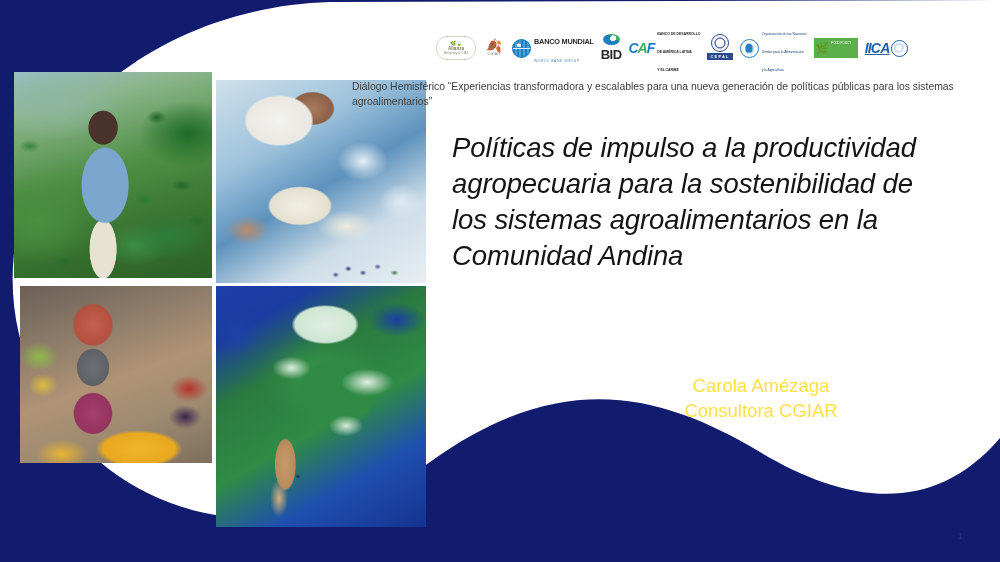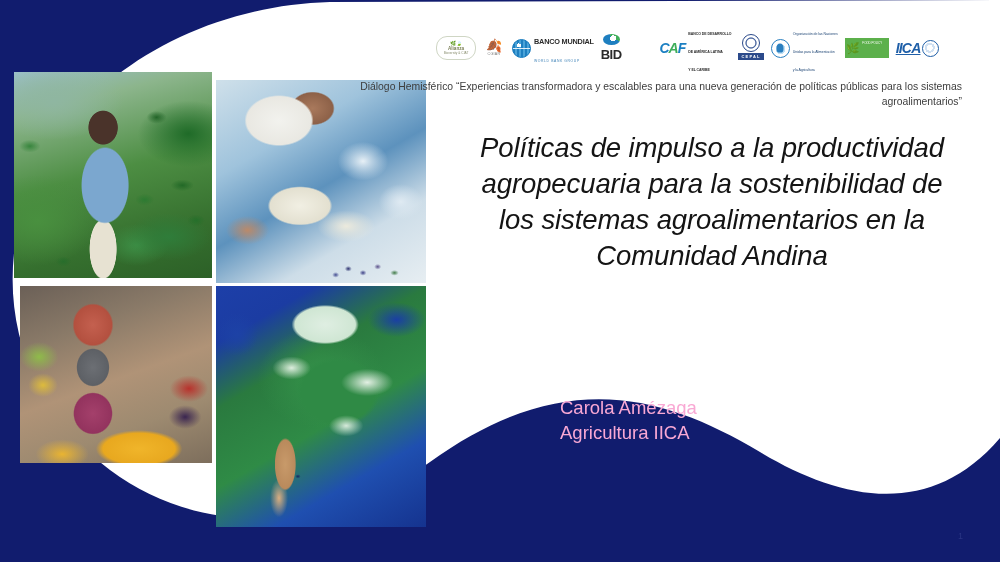--- a/index.html
+++ b/index.html
@@ -140,21 +140,21 @@
   }
   .logo-wb .wbtxt{font-size:7.3px;font-weight:bold;color:#2b2b2b;letter-spacing:-.2px;line-height:8px;}
   .logo-wb .wbsub{font-size:3.4px;color:#3a7fb5;letter-spacing:.6px;}
   .logo-bid{display:flex;align-items:center;gap:2px;flex-direction:column;}
   .bid-mark{
     width:17px;height:17px;border-radius:50%;
     background:radial-gradient(circle at 60% 40%,#ffffff 0 3px,transparent 3px),
       conic-gradient(from 200deg,#1e7fc0 0 40%,#3fae5a 40% 72%,#1e7fc0 72% 100%);
   }
   .logo-bid .bidtxt{font-size:13px;font-weight:bold;color:#2b2b2b;letter-spacing:-.6px;}
-  .logo-caf{display:flex;align-items:center;gap:3px;margin-left:31px;}
+  .logo-caf{display:flex;align-items:center;gap:3px;}
   .caf-mark{font-size:14px;font-weight:bold;font-style:italic;color:#1b7fc2;letter-spacing:-1px;}
   .caf-mark .g{color:#3fae5a;}
   .caf-txt{font-size:3.5px;font-weight:bold;color:#2b2b2b;line-height:4.4px;letter-spacing:-.05px;}
   .logo-cepal{display:flex;flex-direction:column;align-items:center;gap:1px;}
   .un-emblem{
     width:16px;height:16px;border-radius:50%;border:1.2px solid #2b4a8b;
     background:radial-gradient(circle at 50% 50%,#fff 0 4px,#dde5f2 4px 6px,#fff 6px);
     position:relative;
   }
   .un-emblem:after{
@@ -184,43 +184,43 @@
   .logo-iica{display:flex;align-items:center;gap:2px;}
   .iica-txt{font-size:14px;font-weight:bold;font-style:italic;color:#1f5fa8;letter-spacing:-.8px;text-decoration:underline;}
   .iica-mark{
     width:15px;height:15px;border-radius:50%;border:1.4px solid #1f5fa8;
     background:radial-gradient(circle at 45% 45%,#fff 0 3px,#cfe0f2 3px 5px,#fff 5px);
   }
 
   
   .event-line{
     position:absolute;left:352px;top:79px;width:610px;
-    font-size:10.4px;line-height:15px;color:#3d3d3d;text-align:right;
+    font-size:10.4px;line-height:15px;color:#3d3d3d;text-align:left;
   }
 
   
   .main-title{
-    position:absolute;left:462px;top:112px;width:500px;
+    position:absolute;left:452px;top:112px;width:500px;
     font-size:27.5px;line-height:36px;font-style:italic;font-weight:normal;
-    color:#141414;text-align:center;letter-spacing:-.1px;
+    color:#141414;text-align:left;letter-spacing:-.1px;
   }
 
   
   .banner{
     position:absolute;left:432px;top:307px;width:530px;height:38px;
     background:#d9a410;display:flex;align-items:center;justify-content:center;
   }
   .banner-text{
     font-size:21.5px;color:#ffffff;letter-spacing:.1px;white-space:nowrap;
   }
 
   
   .author{
-    position:absolute;left:560px;top:396px;width:402px;
-    text-align:left;color:#f9a8d4;font-size:18.5px;line-height:24.5px;
+    position:absolute;left:560px;top:374px;width:402px;
+    text-align:center;color:#fde047;font-size:18.5px;line-height:24.5px;
   }
 
   
   .pagenum{
     position:absolute;left:958px;top:531px;
     font-size:9px;color:#2a3584;
   }
 </style>
 </head>
 <body>
@@ -324,18 +324,18 @@
 
   </div>
 
   <div class="event-line">Diálogo Hemisférico “Experiencias transformadora y escalables  para una nueva generación de políticas públicas para los sistemas agroalimentarios”</div>
 
   <h1 class="main-title">Políticas de impulso a la productividad agropecuaria para la sostenibilidad de los sistemas agroalimentarios en la Comunidad Andina</h1>
 
 
   <div class="author">
     <div>Carola Amézaga</div>
-    <div>Agricultura IICA</div>
+    <div>Consultora CGIAR</div>
   </div>
 
   <div class="pagenum">1</div>
 
 </div>
 
 </body></html>

